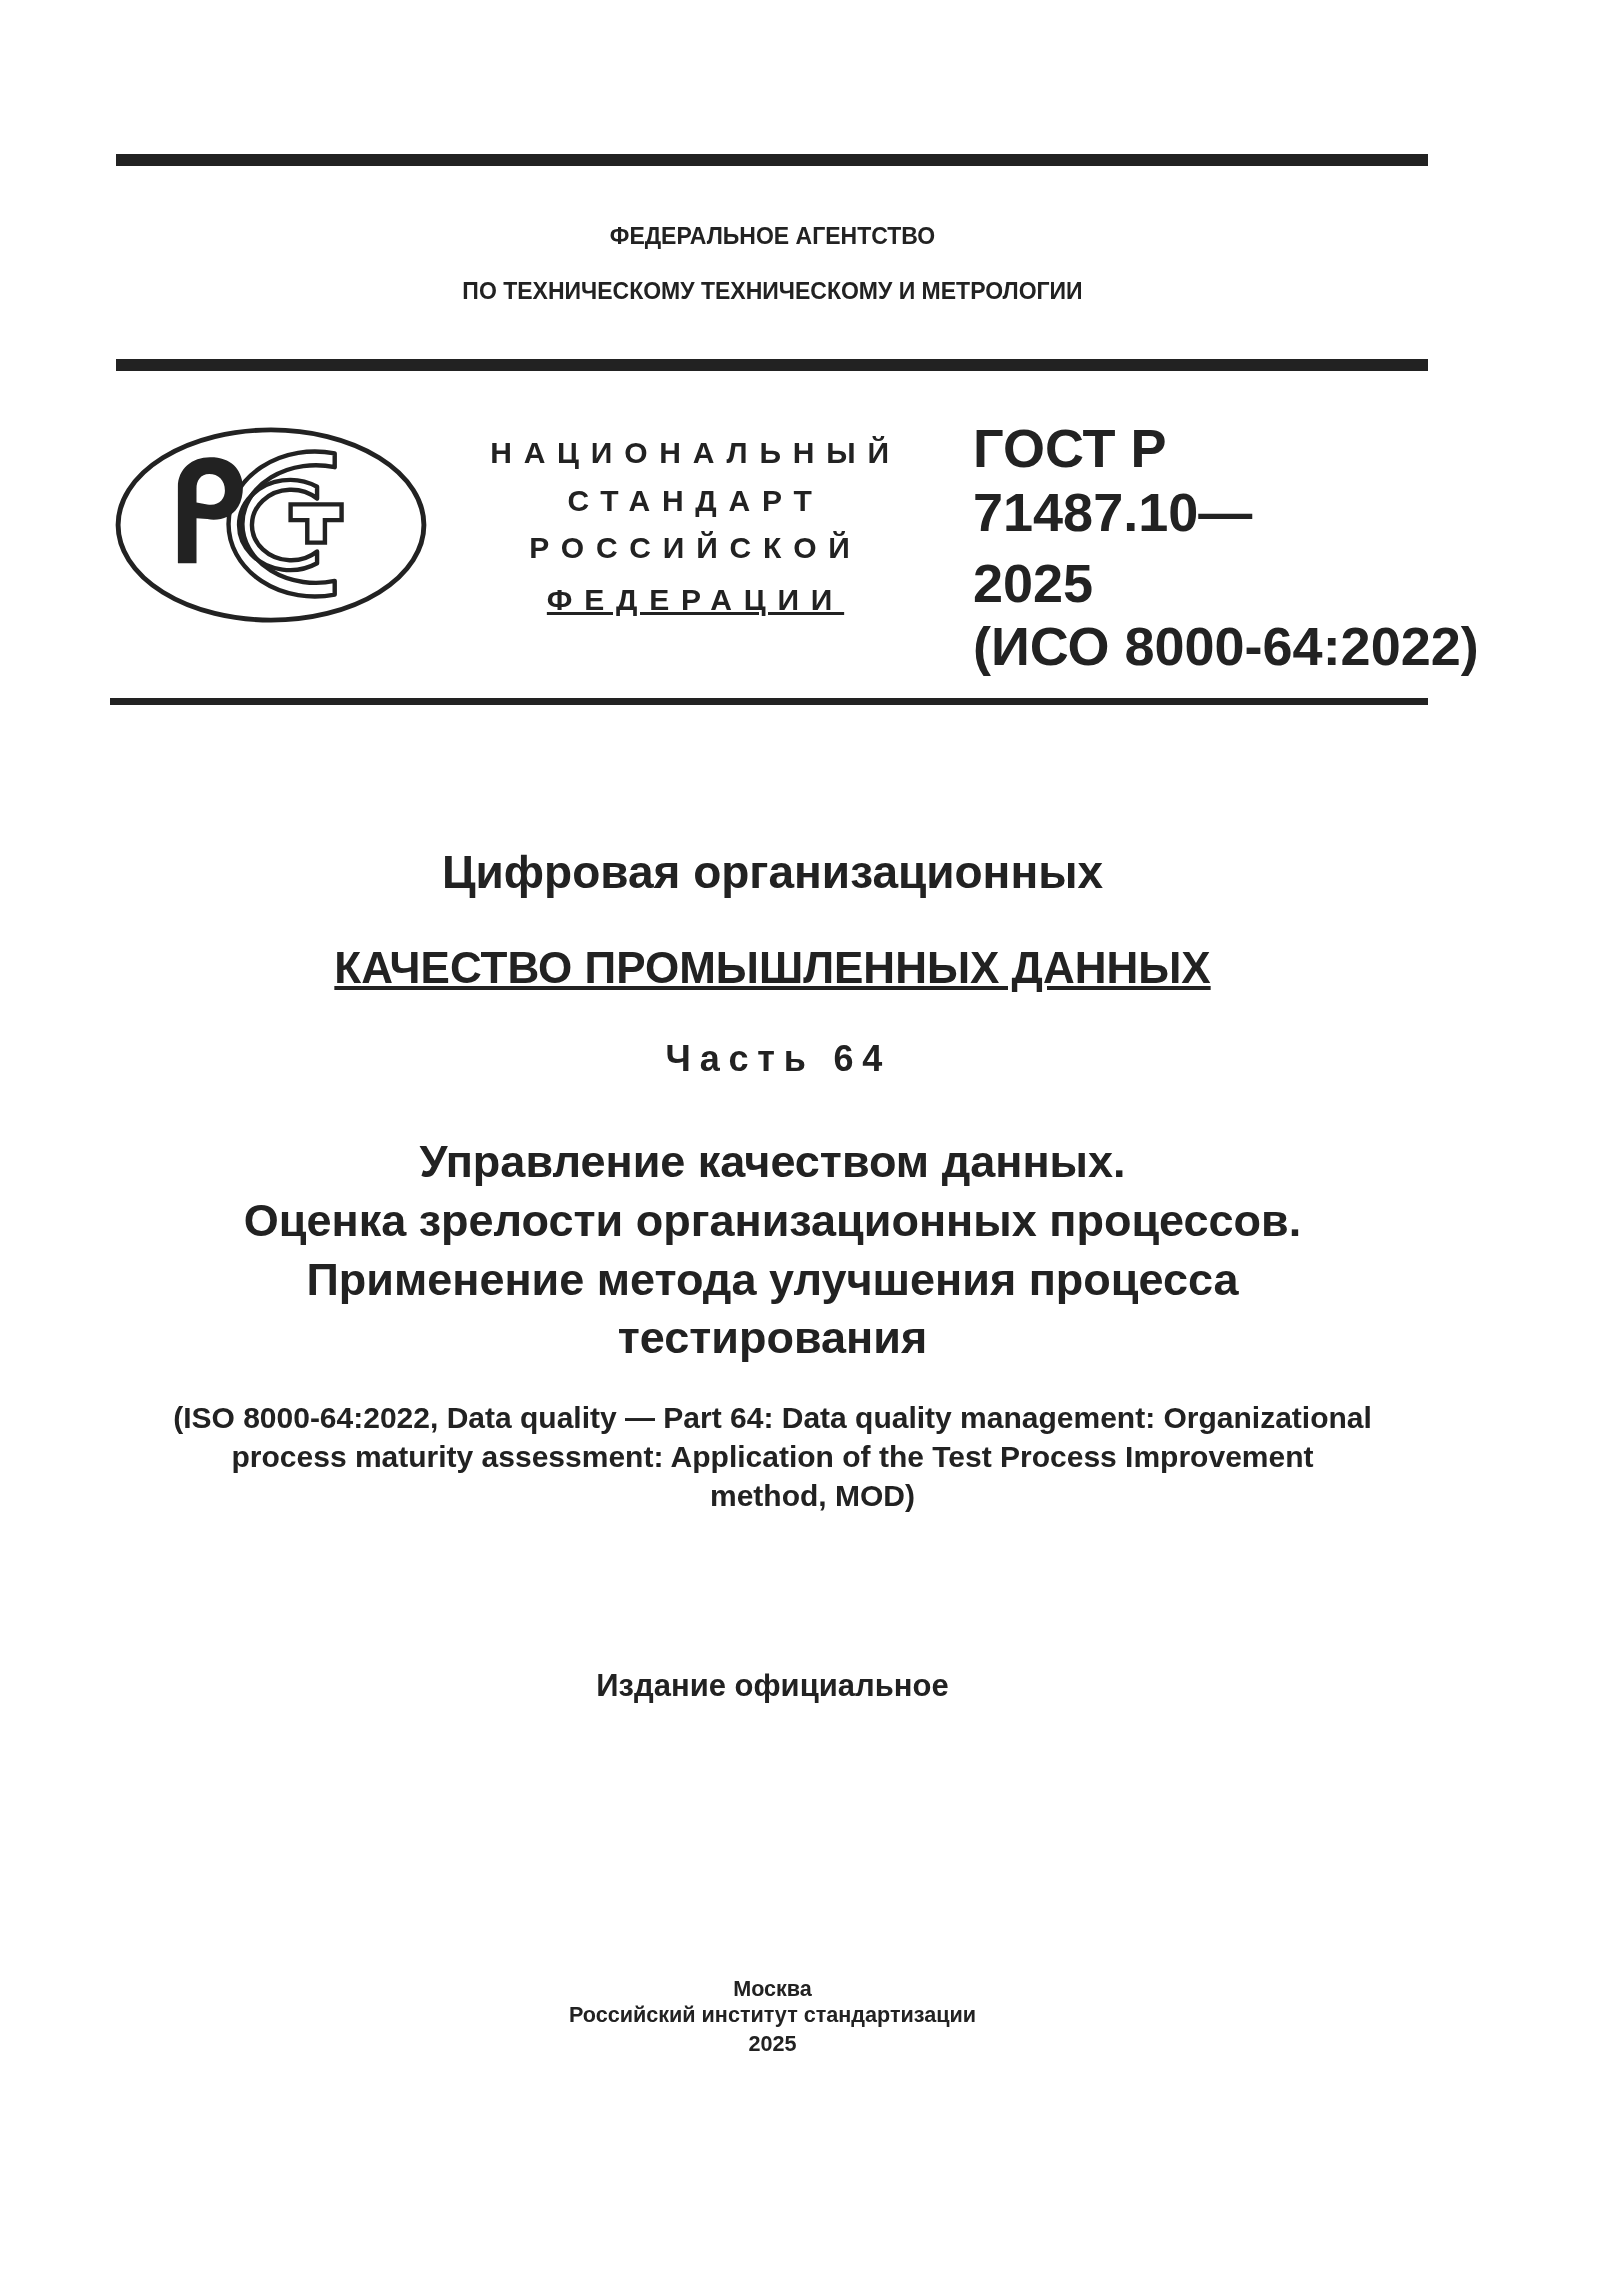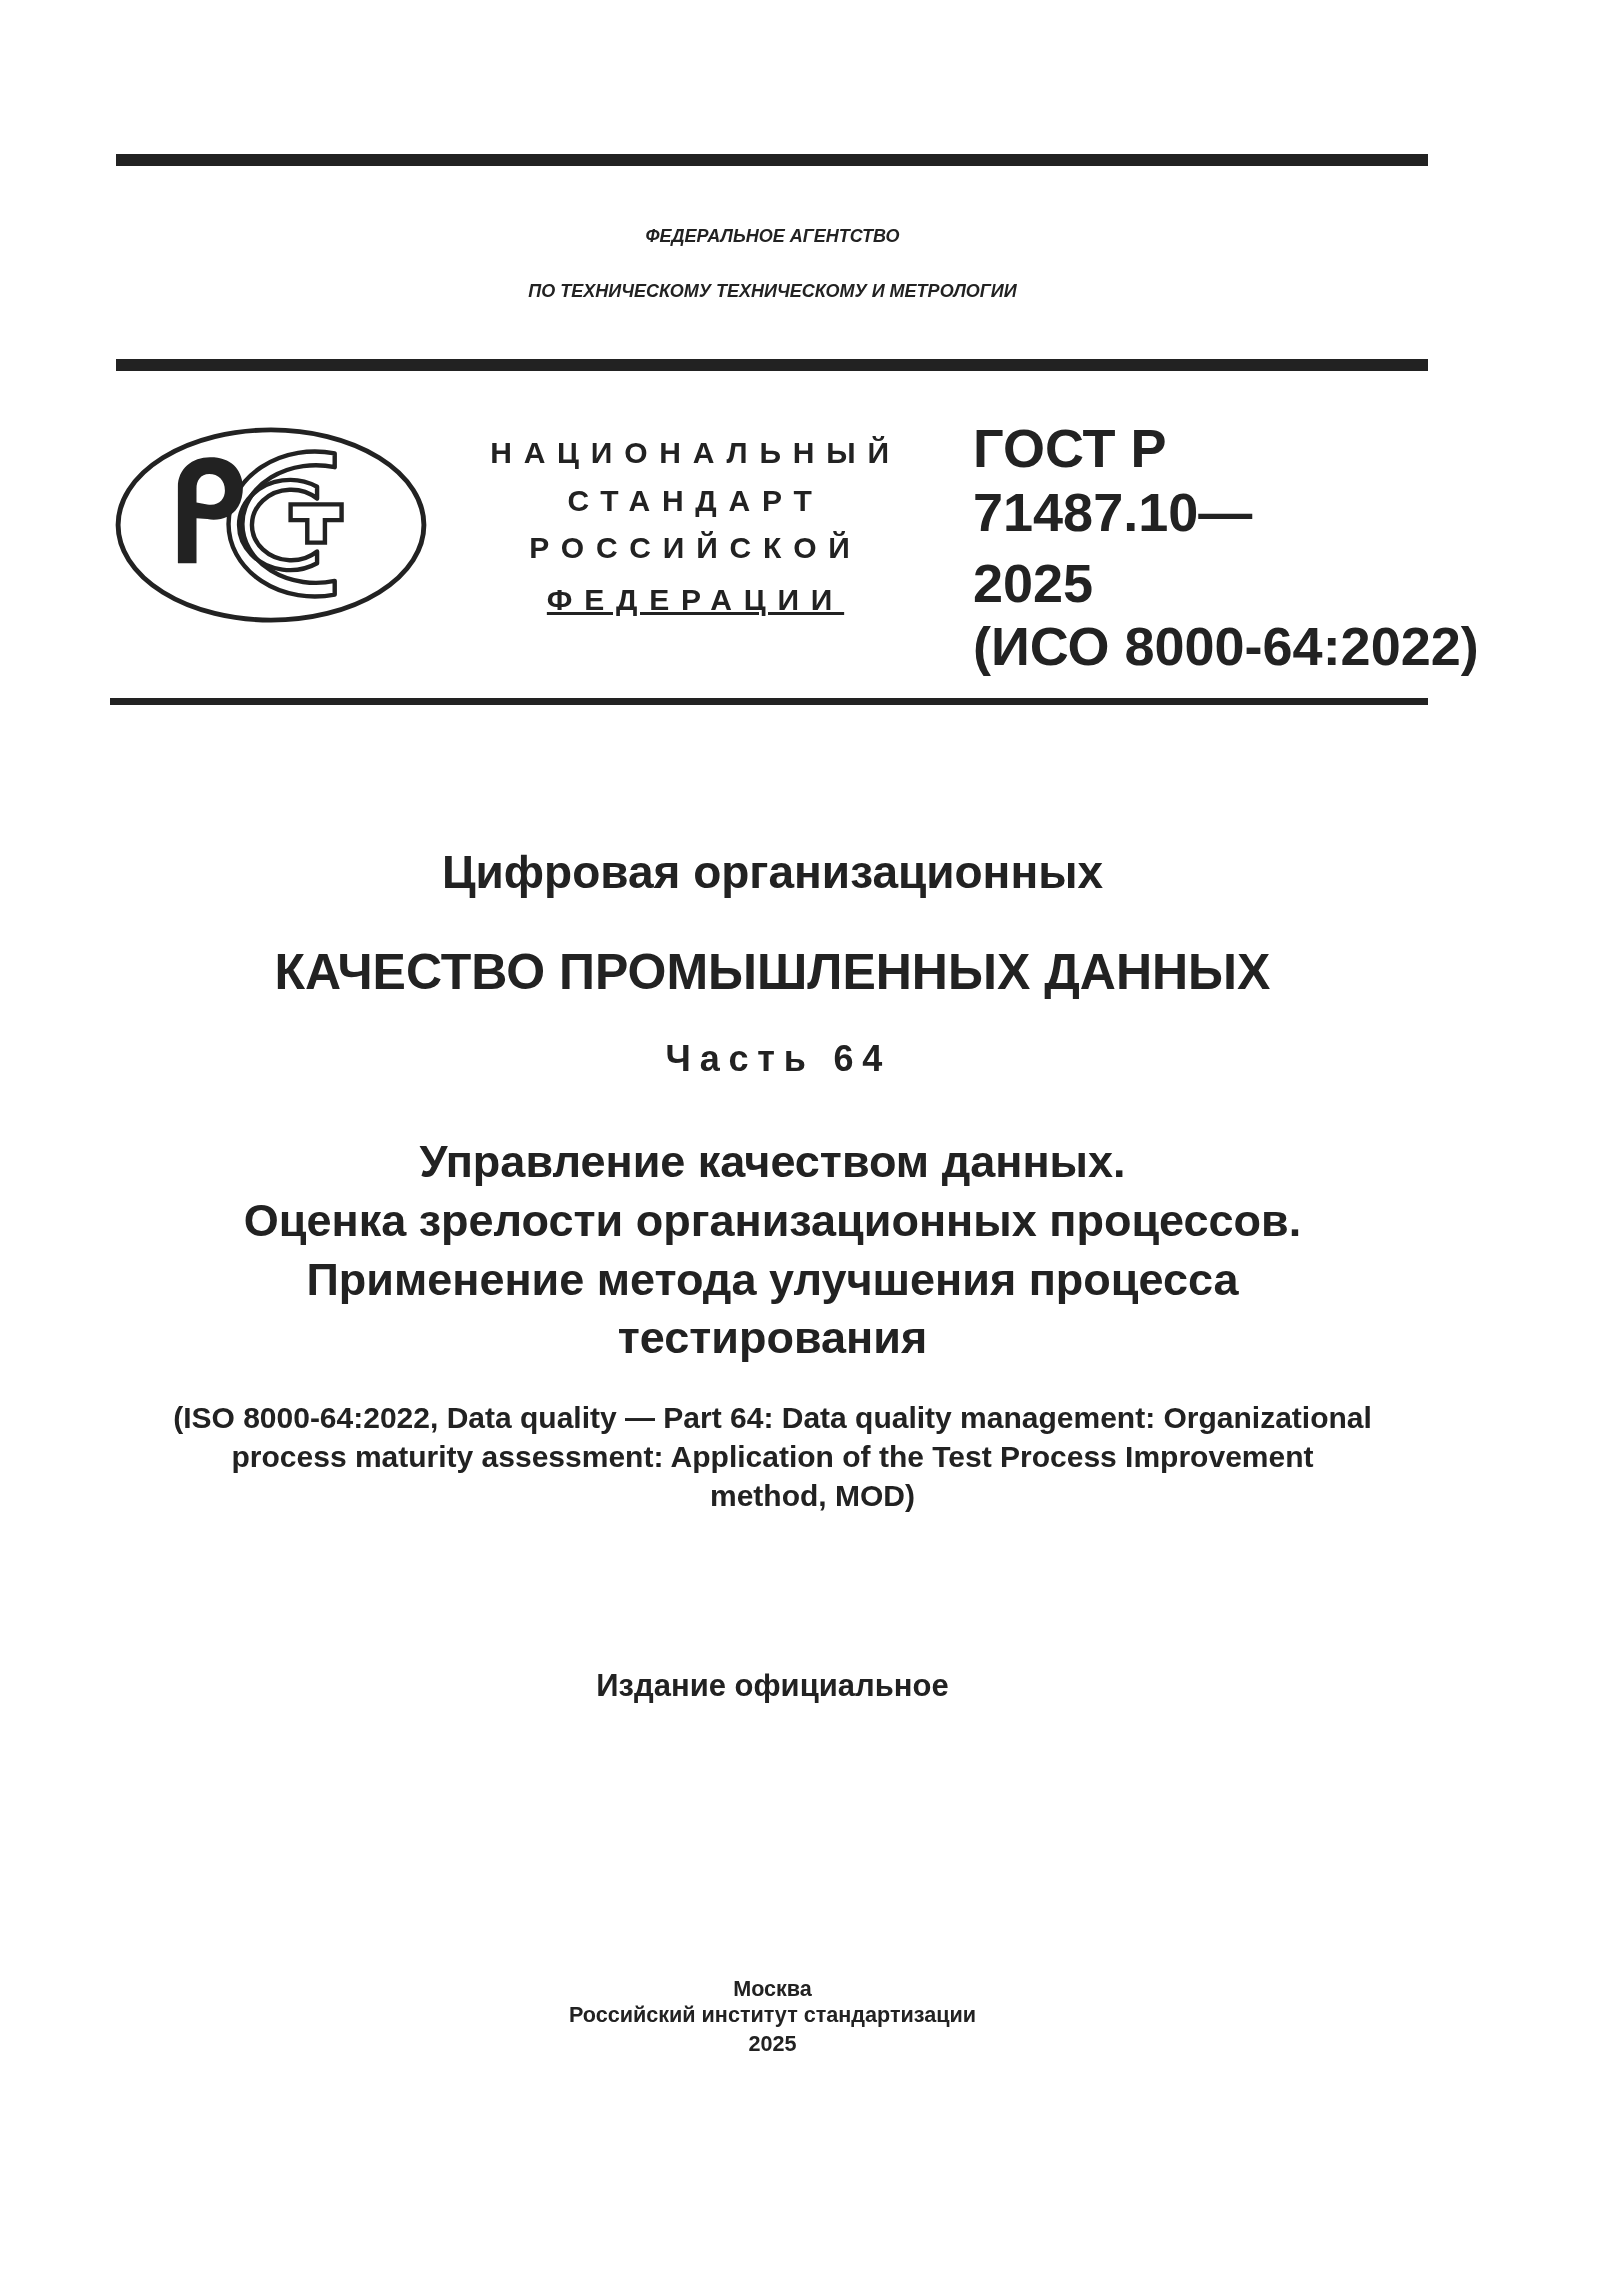--- a/index.html
+++ b/index.html
@@ -1,26 +1,26 @@
 <!DOCTYPE html>
 <html><head>
 <meta charset="utf-8">
 <style>
   html, body { margin: 0; padding: 0; background: #ffffff; }
   body { width: 1621px; height: 2293px; position: relative; overflow: hidden;
          font-family: "Liberation Sans", "DejaVu Sans", sans-serif; color: #222222; }
   .abs { position: absolute; }
   .bar { position: absolute; background: #222222; }
   .center-line { position: absolute; left: 0; width: 1545px; text-align: center; white-space: nowrap; font-weight: bold; }
-  .agency { font-size: 18px; line-height: 29px; font-style: italic; }
+  .agency { font-size: 23px; line-height: 29px; }
   .nat { position: absolute; left: 480px; width: 431px; text-align: center; font-weight: bold;
          font-size: 30px; letter-spacing: 11.8px; line-height: 48px; white-space: nowrap; }
   .gost { position: absolute; left: 973px; font-weight: bold; font-size: 54px; line-height: 67px; white-space: nowrap; }
   .t-series { font-size: 46px; }
-  .t-main { font-size: 50px; }
+  .t-main { font-size: 44px; text-decoration: underline; }
   .t-part { font-size: 36px; letter-spacing: 8.8px; }
   .t-sub { font-size: 45px; line-height: 59px; }
   .t-iso { font-size: 30px; line-height: 39px; }
   .t-ed { font-size: 31px; }
   .t-foot { font-size: 21.6px; line-height: 27.4px; }
 </style>
 </head>
 <body>
 
 <div class="bar" style="left:116px; top:154px; width:1312px; height:11.8px;"></div>

